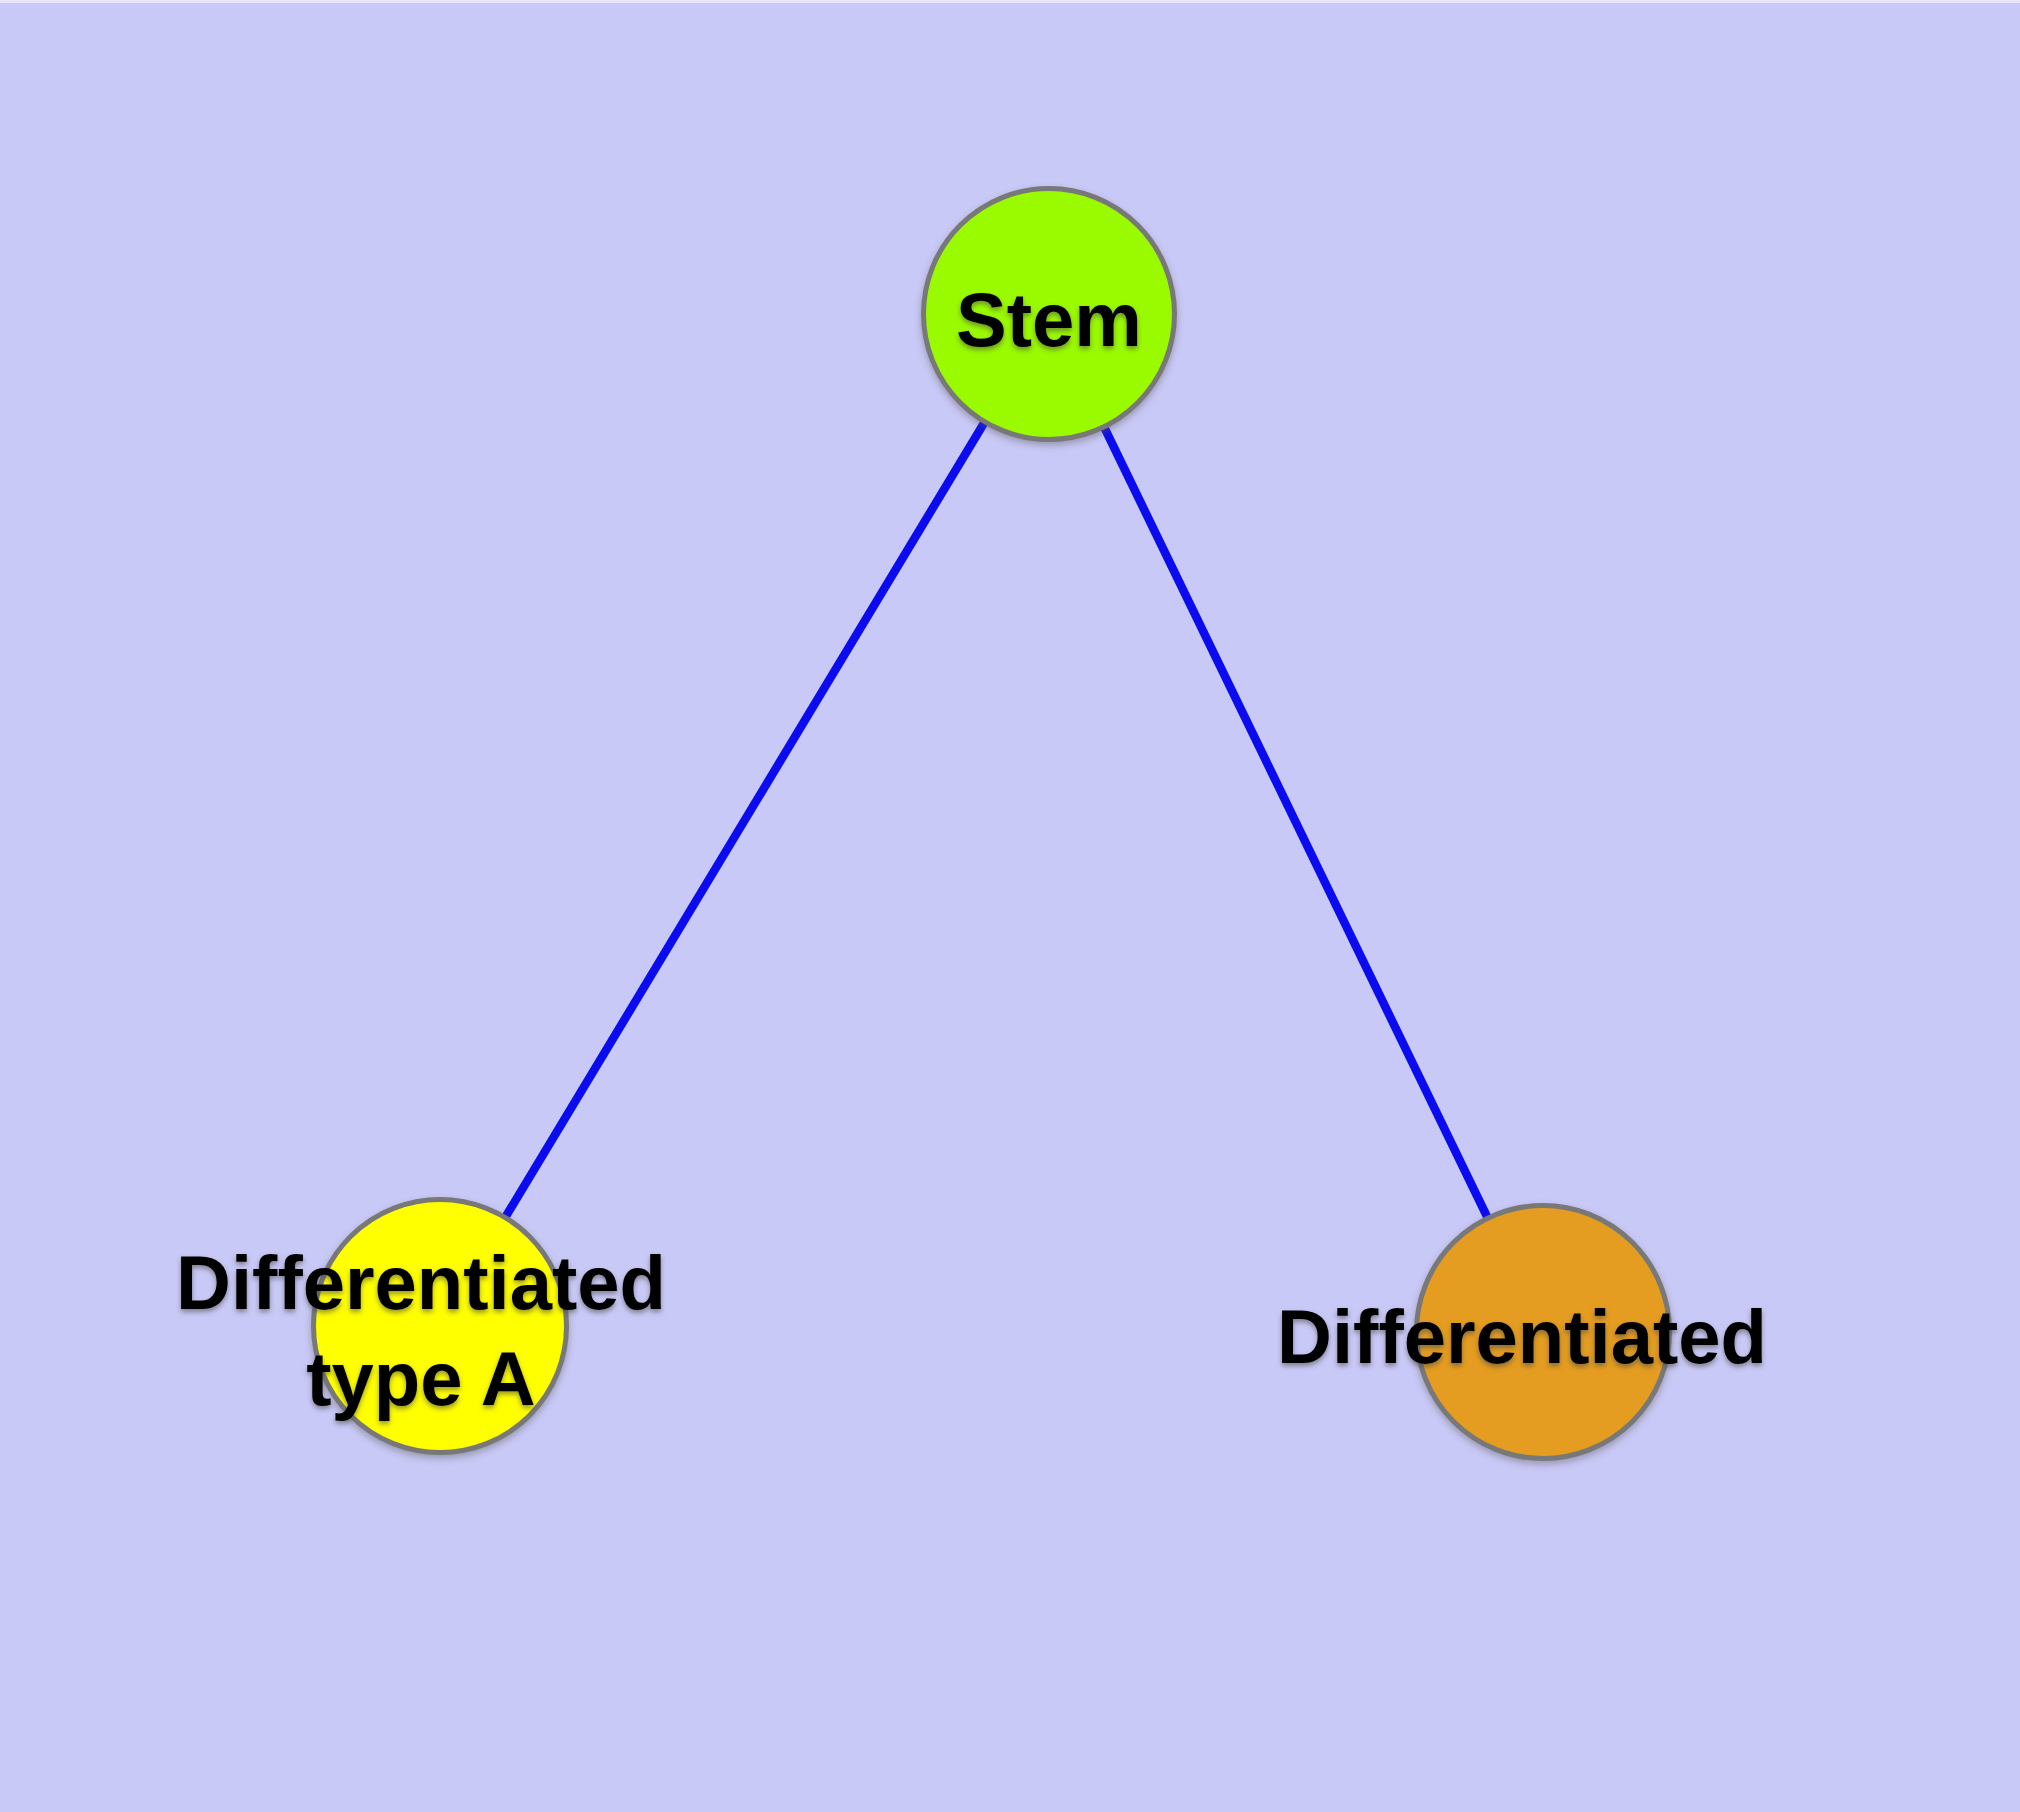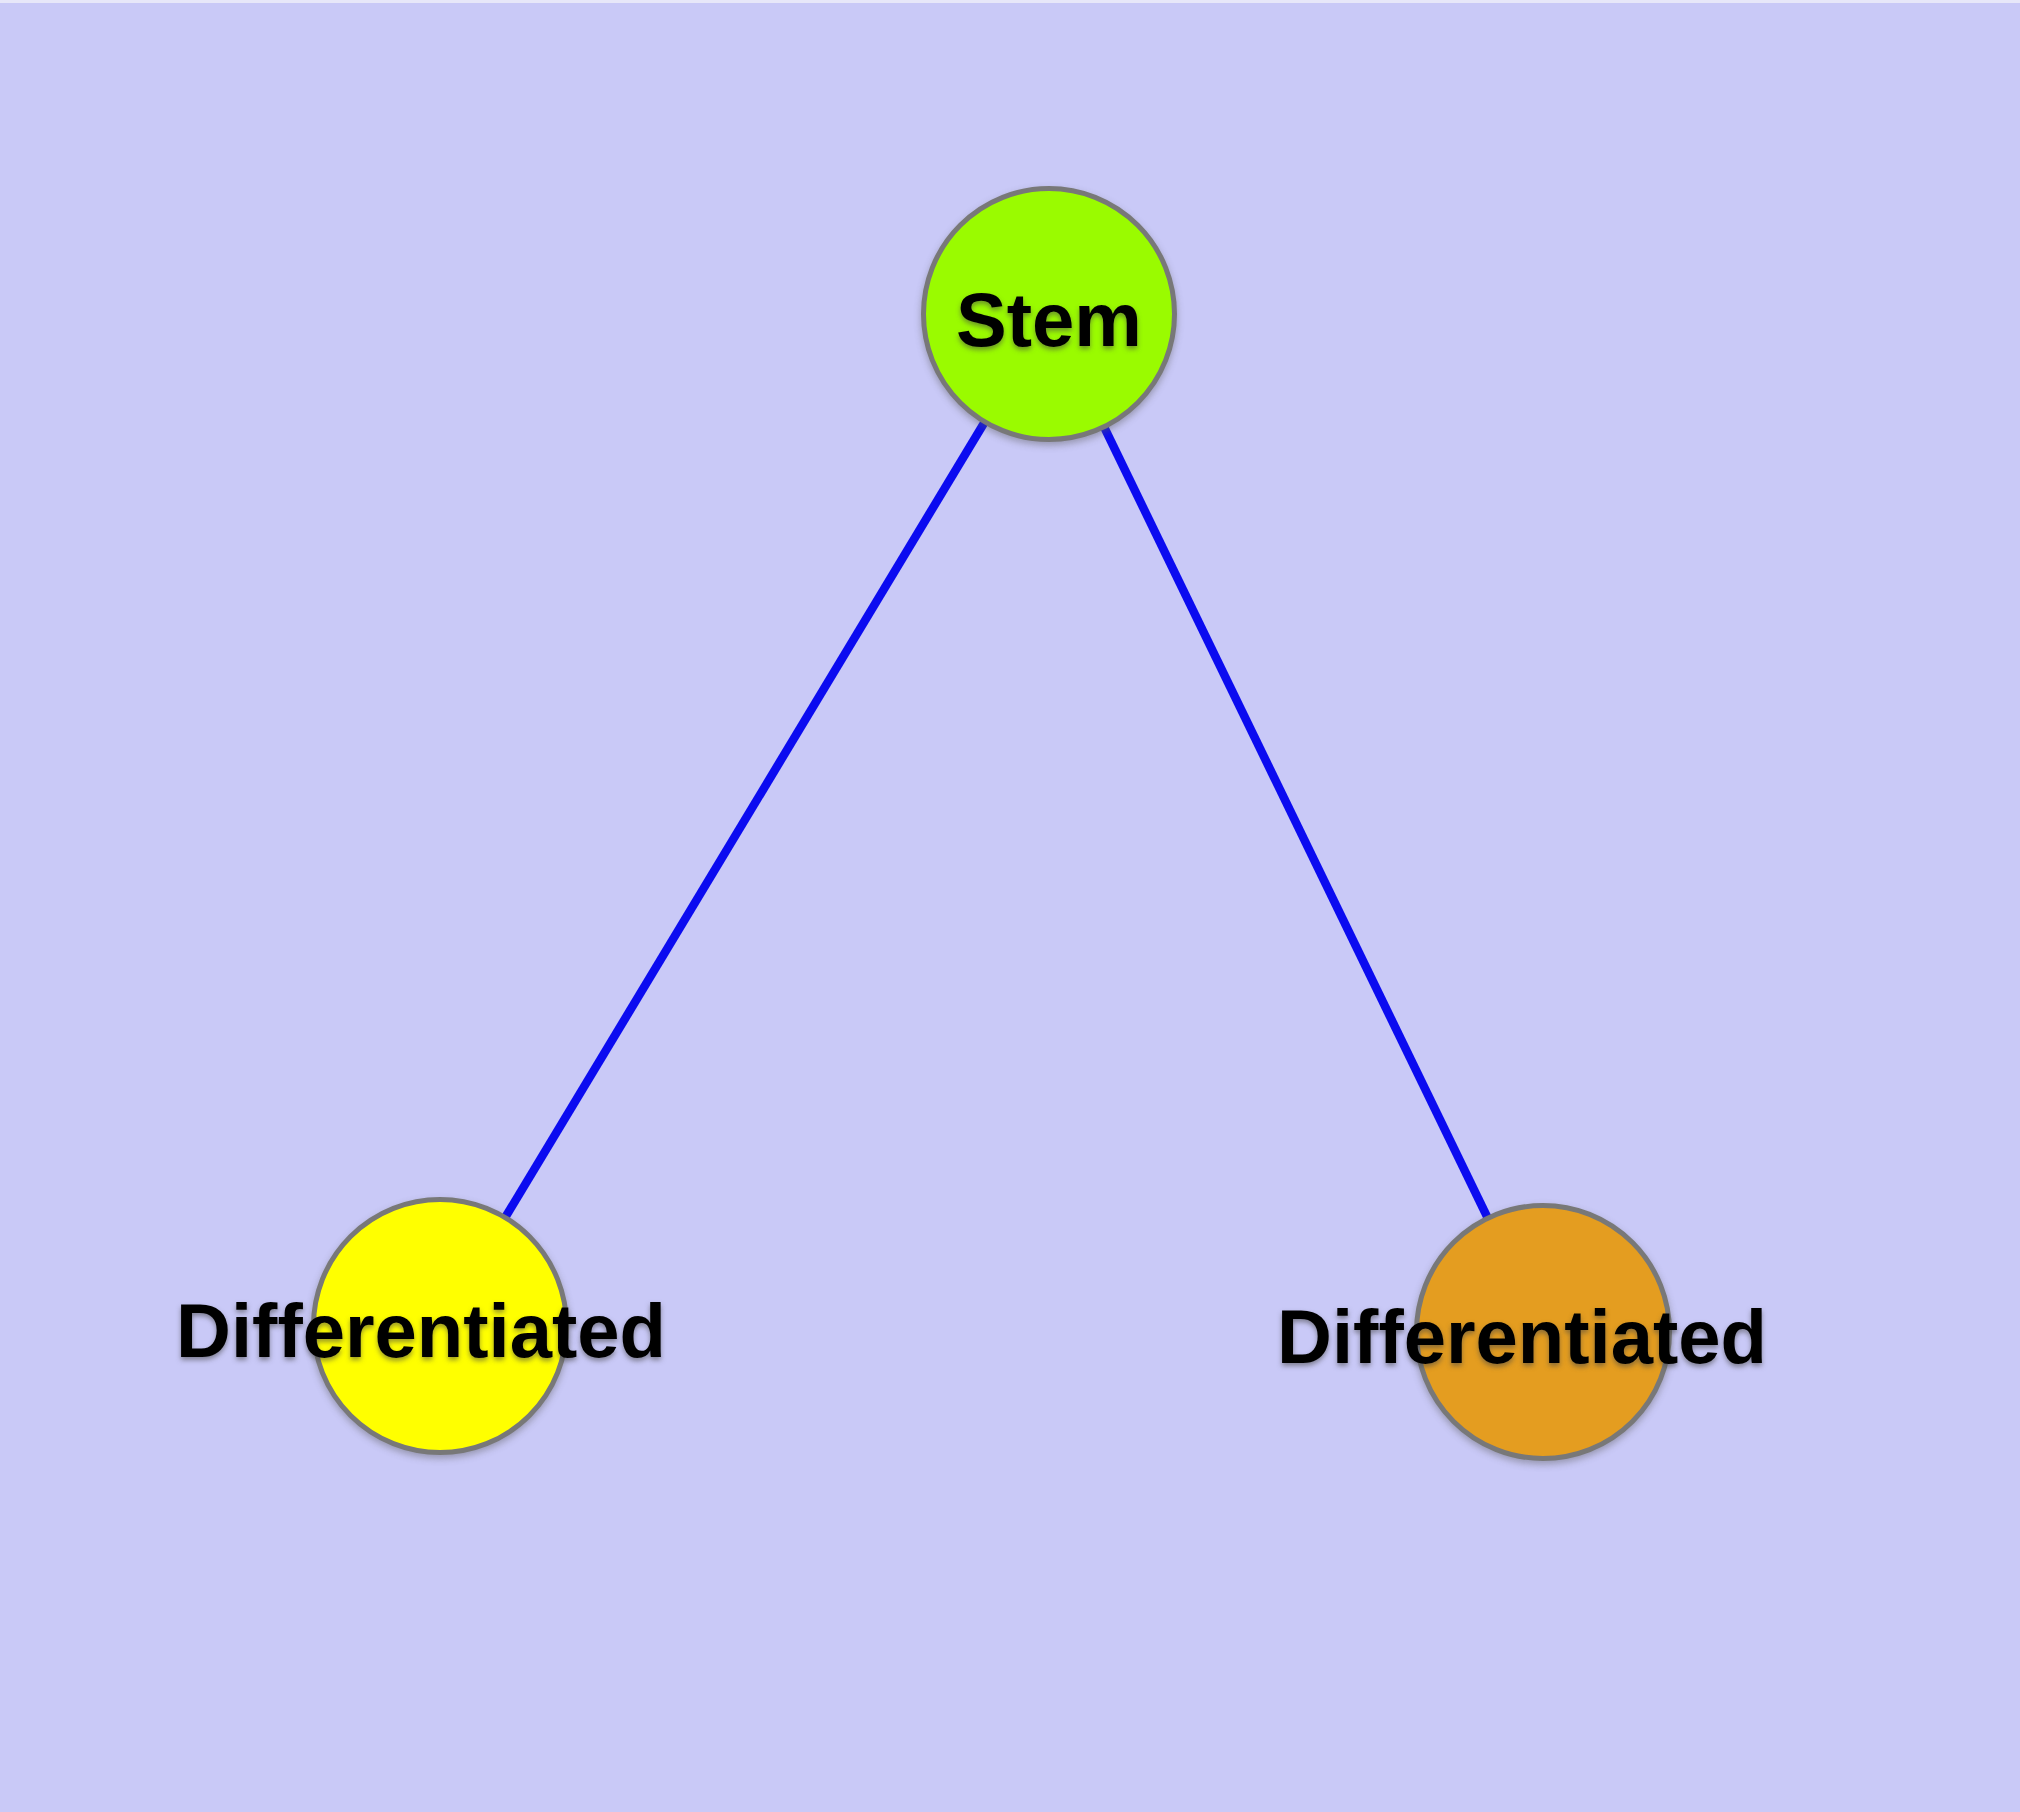--- a/index.html
+++ b/index.html
@@ -63,20 +63,21 @@
     </svg>
 
   <div class="node-circle" style="left: 921px; top: 186px; width: 256px; height: 256px; background: rgb(154, 251, 0); border-color: rgb(120, 120, 120);"></div>
   <div class="node-label" style="left: 1049px; top: 320px;">
     <div>Stem</div>
   </div>
 
   <div class="node-circle" style="left: 311px; top: 1197px; width: 258px; height: 258px; background: rgb(255, 255, 0); border-color: rgb(120, 120, 120);"></div>
   <div class="node-label" style="left: 421px; top: 1331px;">
     <div>Differentiated</div>
+    <div>type A</div>
   </div>
 
   <div class="node-circle" style="left: 1414px; top: 1203px; width: 258px; height: 258px; background: rgb(228, 157, 32); border-color: rgb(120, 120, 120);"></div>
   <div class="node-label" style="left: 1522px; top: 1337px;">
     <div>Differentiated</div>
   </div>
 
 </div>
 
 

